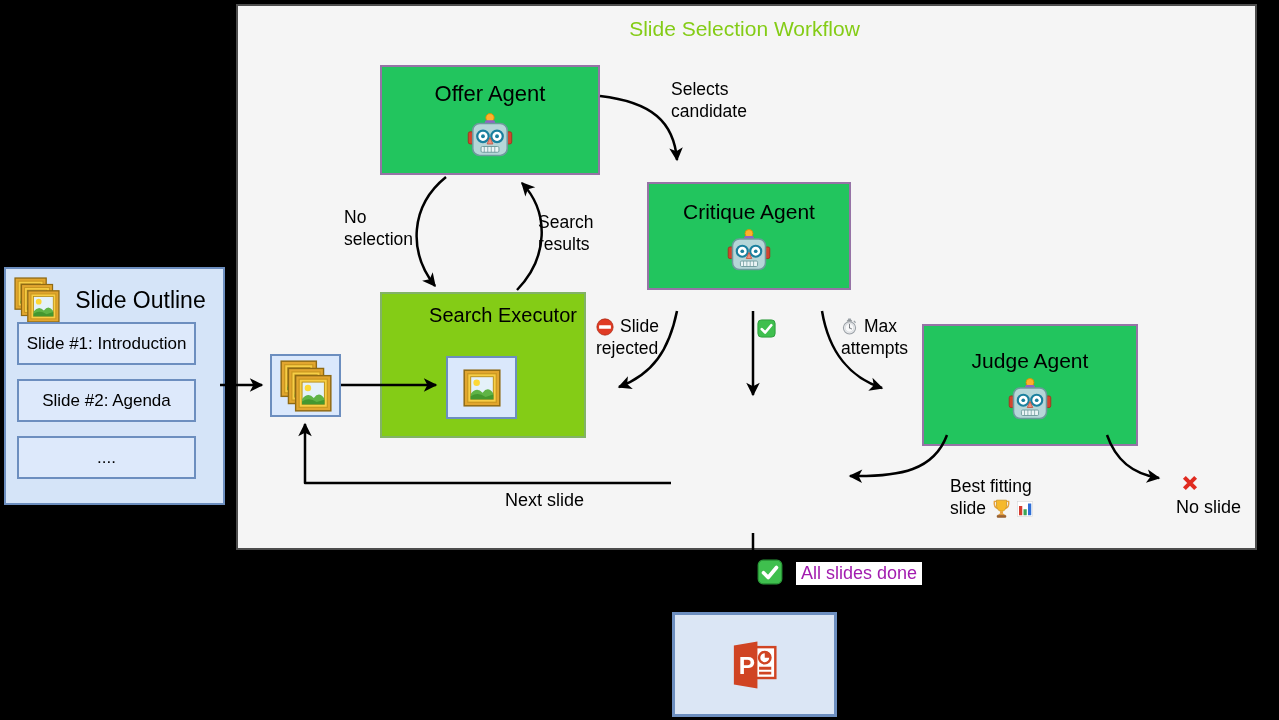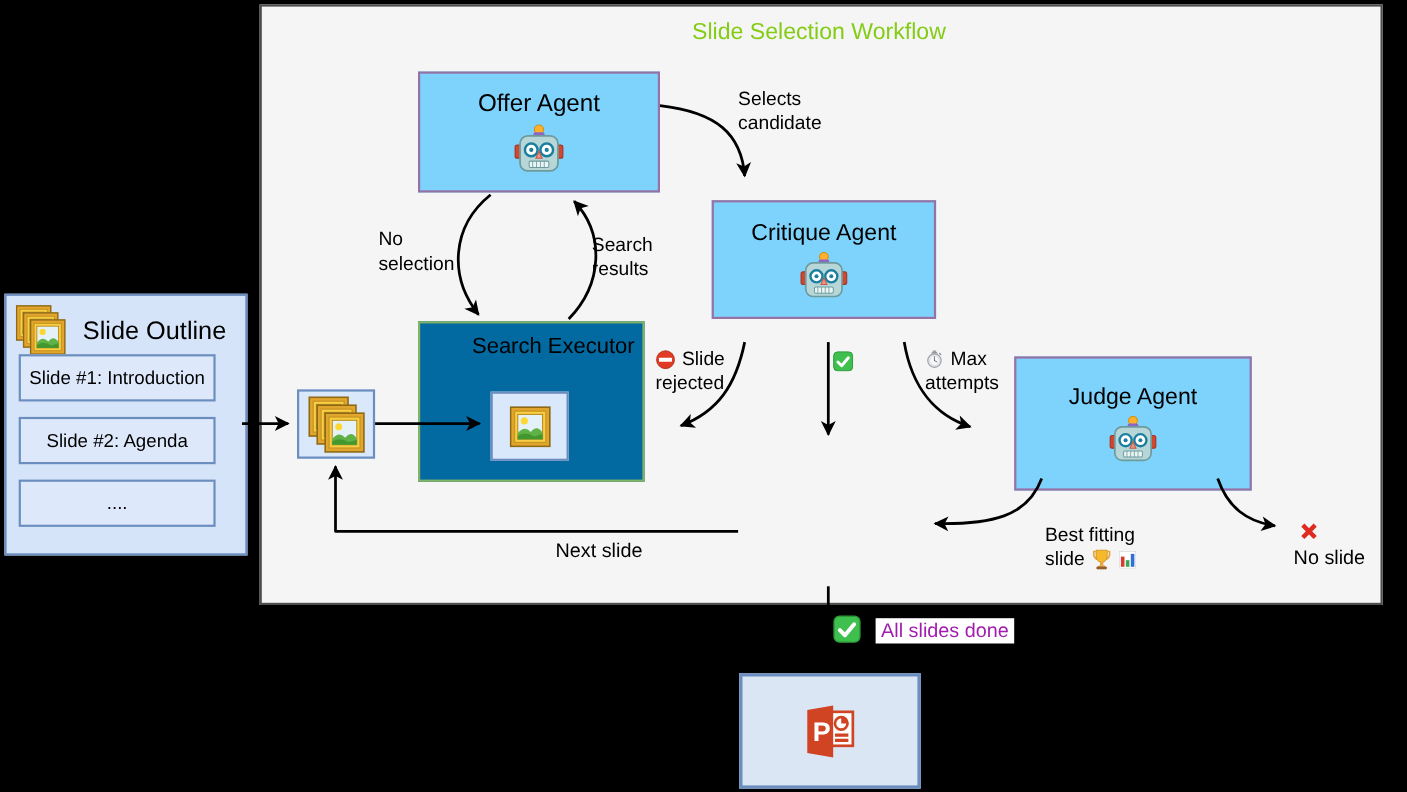--- a/index.html
+++ b/index.html
@@ -2,25 +2,25 @@
 <html><head>
 <meta charset="utf-8">
 <style>
   html,body{margin:0;padding:0;background:#000;}
   #stage{position:relative;width:1279px;height:720px;background:#000;overflow:hidden;
          font-family:"Liberation Sans",sans-serif;color:#000;}
   #panel{position:absolute;left:236px;top:4px;width:1017px;height:542px;
          background:#f5f5f5;border:2px solid #4d4d4d;}
   .node{position:absolute;box-sizing:border-box;display:flex;flex-direction:column;
         align-items:center;justify-content:center;text-align:center;}
-  .agent{background:#7dd3fc;border:2px solid #9673a6;}
+  .agent{background:#22c55e;border:2px solid #9673a6;}
   .bluebox{background:#dae8fc;border:2px solid #6c8ebf;}
   .node-label{font-size:21px;line-height:1.1;}
   .sub-label{font-size:17px;}
-  #search-exec{background:#0369a1;border:2px solid #82b366;padding-left:40px;}
+  #search-exec{background:#84cc16;border:2px solid #82b366;padding-left:40px;}
   #search-exec .node-label{position:absolute;top:10px;width:100%;font-size:20px;}
   .edge-label{position:absolute;font-size:17.5px;line-height:1.25;}
   .edge-row{display:flex;align-items:center;gap:6px;}
   #diagram-title{position:absolute;left:236px;top:17px;width:1017px;text-align:center;
                  font-size:21px;color:#84cc16;}
   #slide-outline{position:absolute;left:4px;top:267px;width:221px;height:238px;
                  box-sizing:border-box;background:#d5e4f8;border:2px solid #6c8ebf;}
   #outline-header{position:absolute;left:8px;top:8px;width:203px;display:flex;
                   align-items:center;gap:10px;}
   #outline-title{font-size:23px;flex:1;text-align:center;padding-right:6px;}

